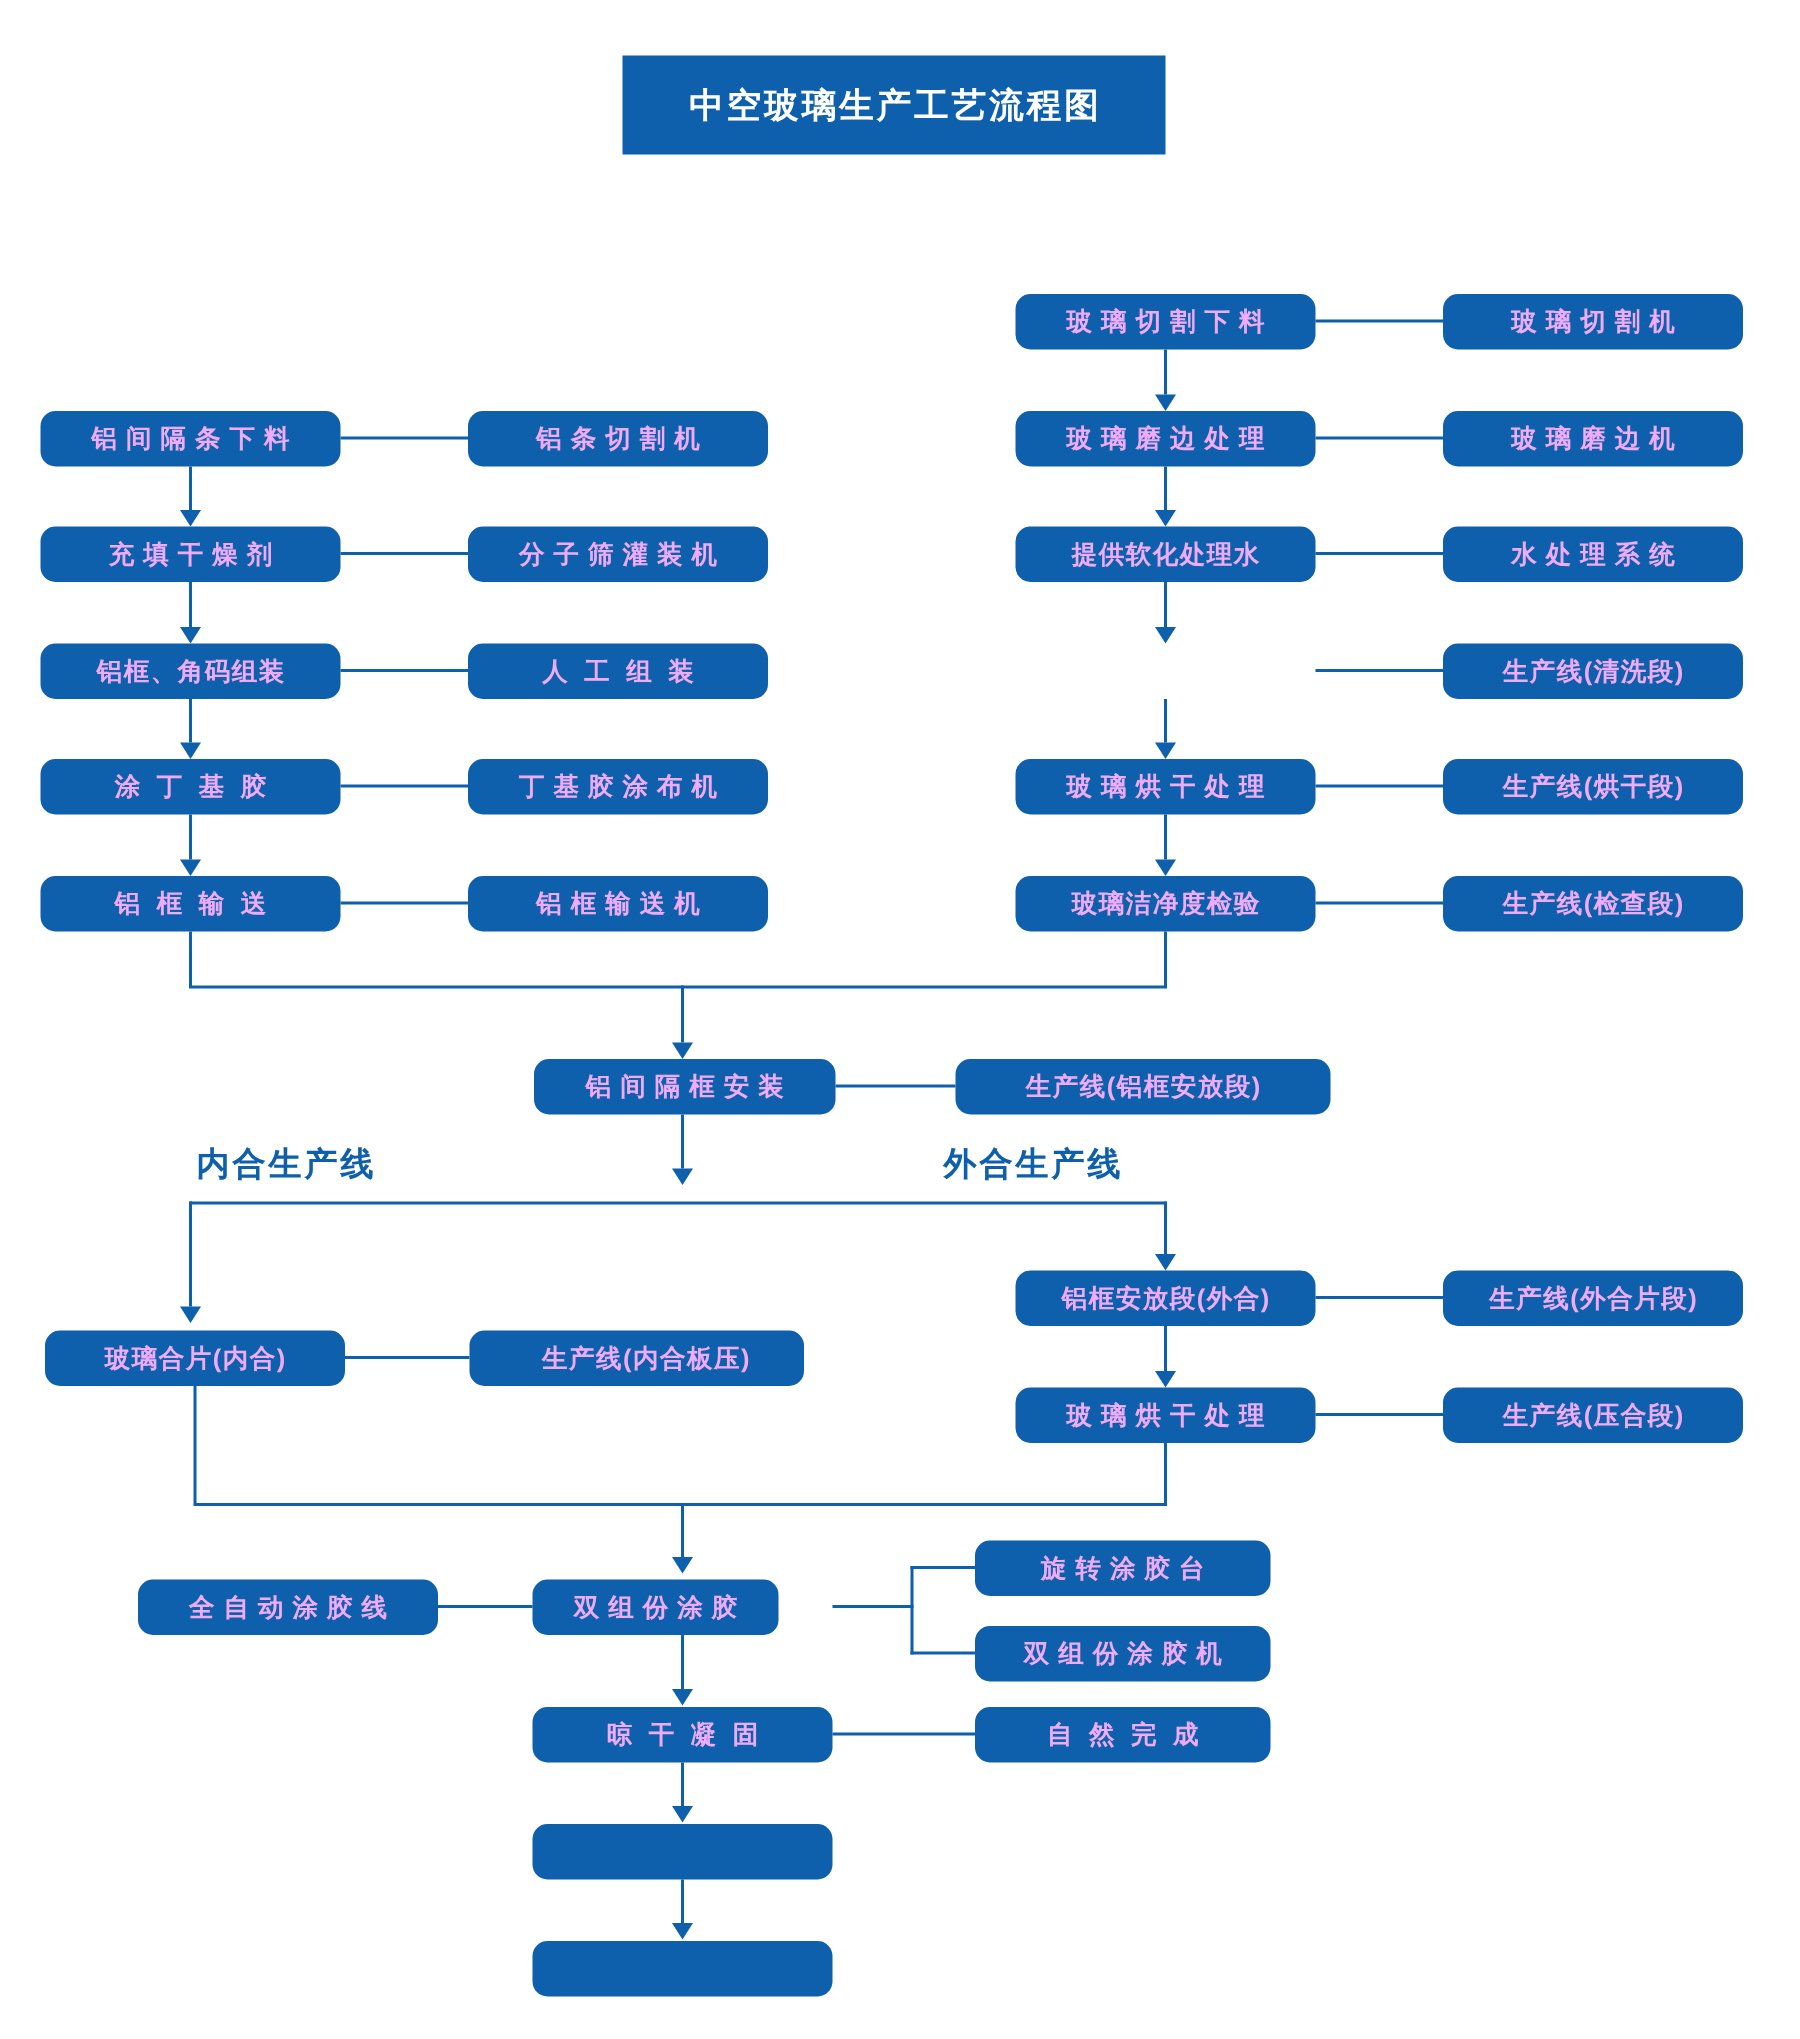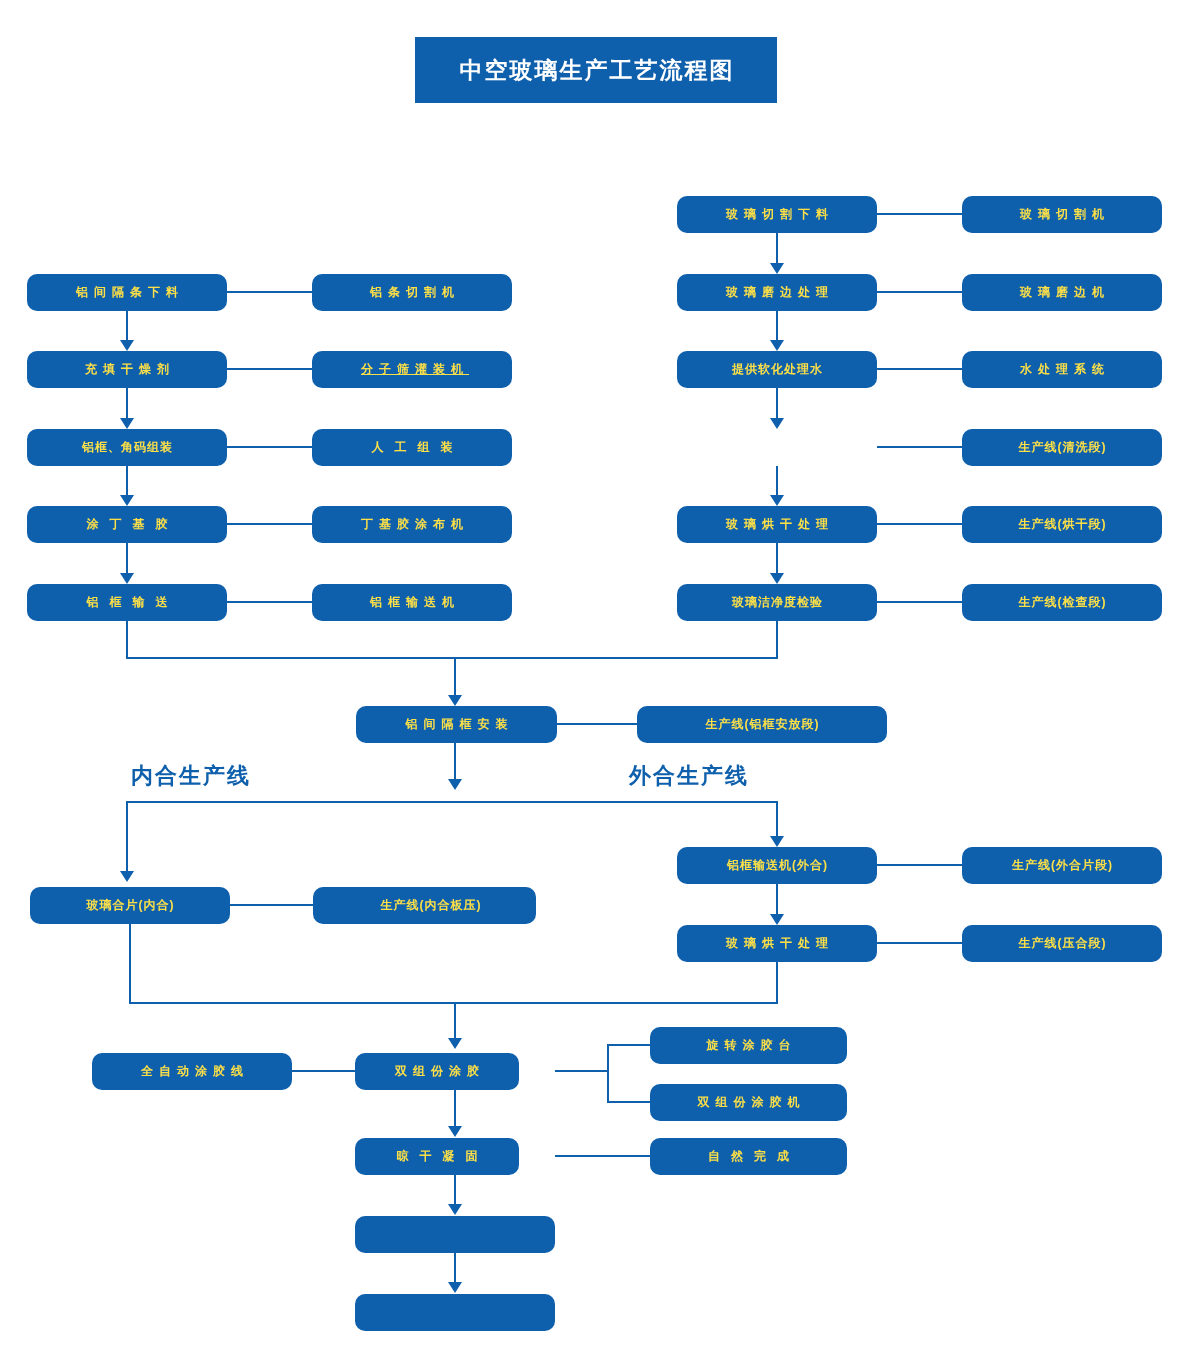--- a/index.html
+++ b/index.html
@@ -7,22 +7,22 @@
   body{font-family:"Liberation Sans","DejaVu Sans",sans-serif;}
   #canvas{position:relative;width:1200px;height:1359px;background:#ffffff;overflow:hidden;}
 
   .title-box{
     position:absolute;left:415px;top:37px;width:362px;height:66px;
     background:var(--primary);color:#fff;display:flex;align-items:center;justify-content:center;
     font-size:23px;font-weight:700;letter-spacing:2px;padding-left:2px;box-sizing:border-box;
   }
   .node{
     position:absolute;height:37px;background:var(--primary);border-radius:10px;
-    color:#fde047;display:flex;align-items:center;justify-content:center;
-    font-weight:700;font-size:12px;box-sizing:border-box;white-space:nowrap;
+    color:#f0abfc;display:flex;align-items:center;justify-content:center;
+    font-weight:700;font-size:17px;box-sizing:border-box;white-space:nowrap;
   }
   .branch-label{
     position:absolute;color:var(--primary);font-size:22px;font-weight:700;letter-spacing:2px;white-space:nowrap;
   }
   .ln{position:absolute;background:var(--primary);}
   .ah{position:absolute;width:0;height:0;border-left:7px solid transparent;border-right:7px solid transparent;border-top:11px solid var(--primary);}
 </style>
 </head>
 <body>
 
@@ -30,21 +30,21 @@
 
   <div class="title-box">中空玻璃生产工艺流程图</div>
 
   <div class="node" style="left: 27px; top: 274px; width: 200px; letter-spacing: 6px; padding-left: 6px;">铝间隔条下料</div>
   <div class="node" style="left: 27px; top: 351px; width: 200px; letter-spacing: 6px; padding-left: 6px;">充填干燥剂</div>
   <div class="node" style="left: 27px; top: 429px; width: 200px; letter-spacing: 1px; padding-left: 1px;">铝框、角码组装</div>
   <div class="node" style="left: 27px; top: 506px; width: 200px; letter-spacing: 11px; padding-left: 11px;">涂丁基胶</div>
   <div class="node" style="left: 27px; top: 584px; width: 200px; letter-spacing: 11px; padding-left: 11px;">铝框输送</div>
 
   <div class="node" style="left: 312px; top: 274px; width: 200px; letter-spacing: 6px; padding-left: 6px;">铝条切割机</div>
-  <div class="node" style="left: 312px; top: 351px; width: 200px; letter-spacing: 6px; padding-left: 6px; text-decoration: underline;">分子筛灌装机</div>
+  <div class="node" style="left: 312px; top: 351px; width: 200px; letter-spacing: 6px; padding-left: 6px;">分子筛灌装机</div>
   <div class="node" style="left: 312px; top: 429px; width: 200px; letter-spacing: 11px; padding-left: 11px;">人工组装</div>
   <div class="node" style="left: 312px; top: 506px; width: 200px; letter-spacing: 6px; padding-left: 6px;">丁基胶涂布机</div>
   <div class="node" style="left: 312px; top: 584px; width: 200px; letter-spacing: 6px; padding-left: 6px;">铝框输送机</div>
 
   <div class="node" style="left: 677px; top: 196px; width: 200px; letter-spacing: 6px; padding-left: 6px;">玻璃切割下料</div>
   <div class="node" style="left: 677px; top: 274px; width: 200px; letter-spacing: 6px; padding-left: 6px;">玻璃磨边处理</div>
   <div class="node" style="left: 677px; top: 351px; width: 200px; letter-spacing: 1px; padding-left: 1px;">提供软化处理水</div>
   <div class="node" style="left: 677px; top: 506px; width: 200px; letter-spacing: 6px; padding-left: 6px;">玻璃烘干处理</div>
   <div class="node" style="left: 677px; top: 584px; width: 200px; letter-spacing: 1px; padding-left: 1px; border-radius: 10px;">玻璃洁净度检验</div>
 
@@ -57,31 +57,31 @@
 
   <div class="node" style="left: 356px; top: 706px; width: 201px; letter-spacing: 6px; padding-left: 6px;">铝间隔框安装</div>
   <div class="node" style="left: 637px; top: 706px; width: 250px; letter-spacing: 1px; padding-left: 1px;">生产线(铝框安放段)</div>
 
   <div class="branch-label" style="left:131px;top:761px;">内合生产线</div>
   <div class="branch-label" style="left:629px;top:761px;">外合生产线</div>
 
   <div class="node" style="left: 30px; top: 887px; width: 200px; letter-spacing: 1px; padding-left: 1px;">玻璃合片(内合)</div>
   <div class="node" style="left: 313px; top: 887px; width: 223px; letter-spacing: 1px; padding-left: 13px;">生产线(内合板压)</div>
 
-  <div class="node" style="left: 677px; top: 847px; width: 200px; letter-spacing: 1px; padding-left: 1px;">铝框输送机(外合)</div>
+  <div class="node" style="left: 677px; top: 847px; width: 200px; letter-spacing: 1px; padding-left: 1px;">铝框安放段(外合)</div>
   <div class="node" style="left: 962px; top: 847px; width: 200px; letter-spacing: 1px; padding-left: 1px;">生产线(外合片段)</div>
   <div class="node" style="left: 677px; top: 925px; width: 200px; letter-spacing: 6px; padding-left: 6px;">玻璃烘干处理</div>
   <div class="node" style="left: 962px; top: 925px; width: 200px; letter-spacing: 1px; padding-left: 1px;">生产线(压合段)</div>
 
   <div class="node" style="left: 92px; top: 1053px; width: 200px; letter-spacing: 6px; padding-left: 6px;">全自动涂胶线</div>
   <div class="node" style="left: 355px; top: 1053px; width: 164px; letter-spacing: 6px; padding-left: 6px;">双组份涂胶</div>
   <div class="node" style="left: 650px; top: 1027px; width: 197px; letter-spacing: 6px; padding-left: 6px;">旋转涂胶台</div>
   <div class="node" style="left: 650px; top: 1084px; width: 197px; letter-spacing: 6px; padding-left: 6px;">双组份涂胶机</div>
 
-  <div class="node" style="left: 355px; top: 1138px; width: 164px; letter-spacing: 11px; padding-left: 11px;">晾干凝固</div>
+  <div class="node" style="left: 355px; top: 1138px; width: 200px; letter-spacing: 11px; padding-left: 11px;">晾干凝固</div>
   <div class="node" style="left: 650px; top: 1138px; width: 197px; letter-spacing: 11px; padding-left: 11px;">自然完成</div>
   <div class="node" style="left: 355px; top: 1216px; width: 200px; letter-spacing: 16px; padding-left: 16px;"></div>
   <div class="node" style="left: 355px; top: 1294px; width: 200px; letter-spacing: 16px; padding-left: 16px;"></div>
 
   <div class="ln" style="left:227px;top:291px;width:85px;height:2px;"></div>
   <div class="ln" style="left:227px;top:368px;width:85px;height:2px;"></div>
   <div class="ln" style="left:227px;top:446px;width:85px;height:2px;"></div>
   <div class="ln" style="left:227px;top:523px;width:85px;height:2px;"></div>
   <div class="ln" style="left:227px;top:601px;width:85px;height:2px;"></div>
   <div class="ln" style="left:877px;top:213px;width:85px;height:2px;"></div>

